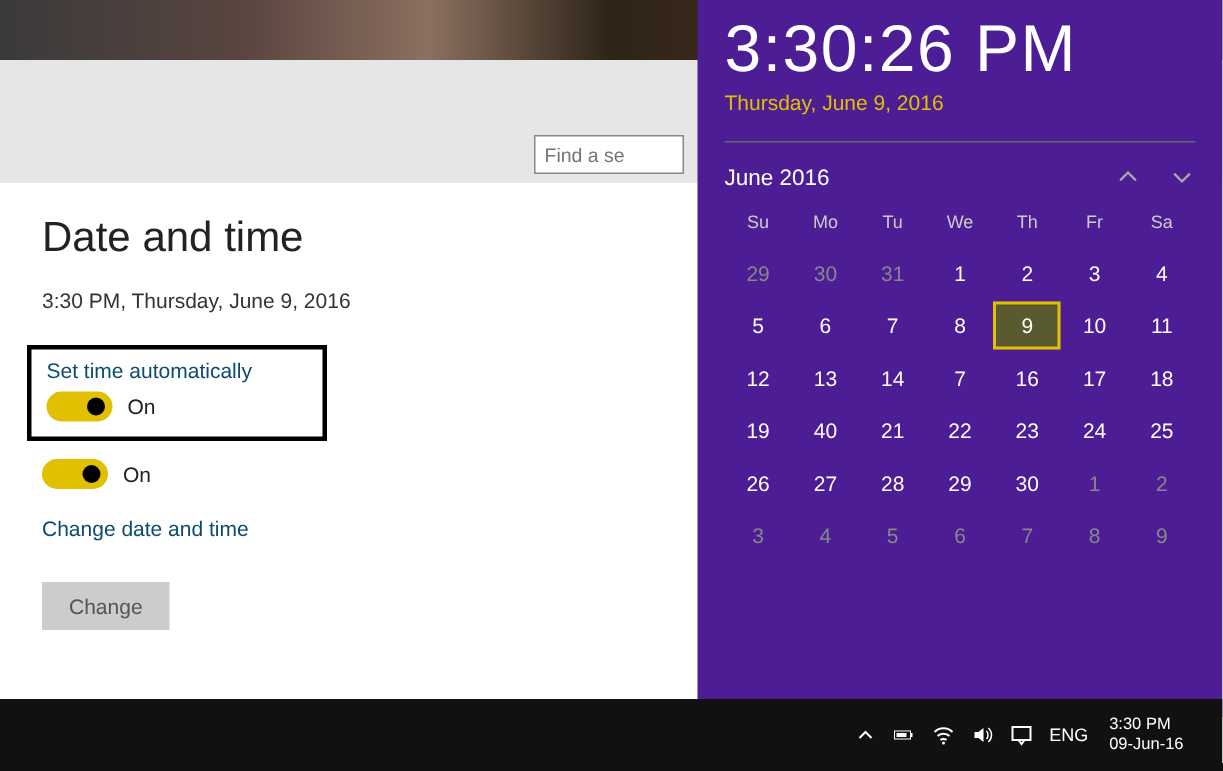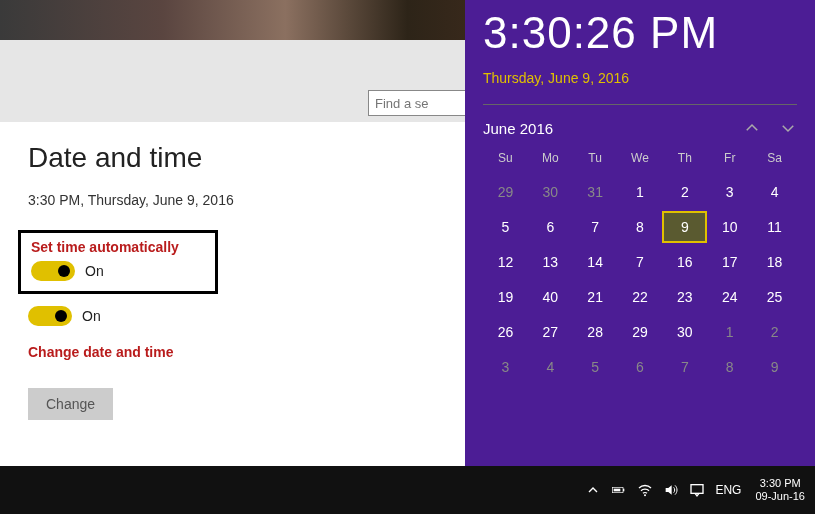--- a/index.html
+++ b/index.html
@@ -2,43 +2,43 @@
 <html><head>
 <meta charset="utf-8">
 <style>
   * { margin: 0; padding: 0; box-sizing: border-box; font-family: "Segoe UI", Arial, sans-serif; }
   body { width: 815px; height: 514px; overflow: hidden; position: relative; background: #fff; }
   
   .header-strip { height: 40px; background: linear-gradient(90deg, #3a3a3a 0%, #5a4540 20%, #8b7060 35%, #2d2418 50%, #4a3020 70%, #1a1a1a 100%); position: relative; }
   .header-strip::after { content:""; position:absolute; left:0; right:0; bottom:-2px; height:2px; background:#fff; }
   
   .gray-band { height: 82px; background: #e6e6e6; position: relative; }
-  .search-box { position: absolute; top: 50px; left: 368px; width: 100px; height: 26px; border: 1px solid #888; padding: 3px 6px; font-size: 13px; outline: none; background:#fff; color:#555; }
+  .search-box { position: absolute; top: 50px; left: 356px; width: 100px; height: 26px; border: 1px solid #888; padding: 3px 6px; font-size: 13px; outline: none; background:#fff; color:#555; }
   
   .settings-pane { position: absolute; left: 0; top: 122px; width: 465px; padding: 20px 28px; background:#fff; }
   .settings-pane h2 { font-size: 28px; font-weight: 300; color:#222; margin-bottom: 18px; }
   .current { font-size: 14px; color:#333; margin-bottom: 22px; }
   .opt-group { margin-bottom: 18px; }
-  .opt-label { font-size: 14px; color:#b91c1c; margin-bottom: 6px; display:block;font-weight:bold; }
+  .opt-label { font-size: 14px; color:#0c4a6e; margin-bottom: 6px; display:block; }
   .toggle-row { display:flex; align-items:center; gap:10px; }
   .toggle { width:44px; height:20px; border-radius:10px; background:#e0c000; position:relative; cursor:pointer; }
   .toggle::after { content:""; width:12px; height:12px; border-radius:50%; background:#000; position:absolute; top:4px; right:5px; }
   .toggle-state { font-size:14px; color:#222; }
   .highlight-box { border:3px solid #000; padding:6px 10px 10px; margin-left:-10px; margin-bottom:12px; width:200px; }
   .change-btn { background:#ccc; color:#555; border:none; padding:8px 18px; font-size:14px; cursor:not-allowed; margin-top:22px; }
   
   .taskbar { position:absolute; left:0; right:0; bottom:0; height:48px; background:#111; display:flex; justify-content:flex-end; align-items:center; padding:0 6px; color:#fff; font-size:12px; }
   .tray { display:flex; align-items:center; gap:10px; }
   .tray svg { width:16px; height:16px; fill:#fff; }
-  .tray-clock { text-align:center; line-height:1.15; font-size:11px; margin-left:4px; margin-right:4px; }
+  .tray-clock { text-align:left; line-height:1.15; font-size:11px; margin-left:4px; margin-right:20px; }
   .lang { font-size:12px; }
   
   .clock-flyout { position:absolute; top:0; right:0; bottom:36px; width:350px; background:#4c1d95; color:#fff; padding:8px 18px 12px; }
   .big-time { font-size:44px; font-weight:300; letter-spacing:1px; }
-  .big-date { color:#e0c000; font-size:14px; margin-top:12px; margin-bottom:18px; }
+  .big-date { color:#e0c000; font-size:14px; margin-top:2px; margin-bottom:18px; }
   .cal-header { display:flex; align-items:center; justify-content:space-between; border-top:1px solid #666; padding-top:14px; margin-bottom:10px; }
   .cal-month { font-size:15px; }
   .cal-nav { display:flex; gap:18px; }
   .chev { width:18px; height:18px; stroke:#aaa; stroke-width:2; fill:none; cursor:pointer; }
   .cal-grid { display:grid; grid-template-columns:repeat(7,1fr); gap:3px 0; text-align:center; }
   .dow { font-size:12px; color:#ccc; padding:4px 0 8px; }
   .day { font-size:14px; padding:8px 0; color:#fff; cursor:pointer; }
   .day.dim { color:#888; }
   .day.today { border:2px solid #e0c000; background:#5a5a30; padding:6px 0; }
   .dt-link-wrap { border:2px solid #fff; display:inline-block; padding:2px 6px; margin-top:10px; }

